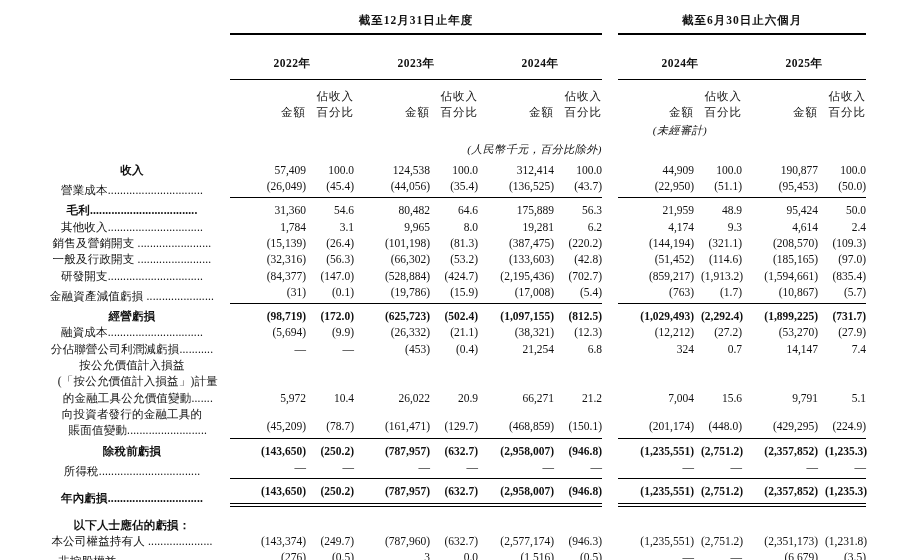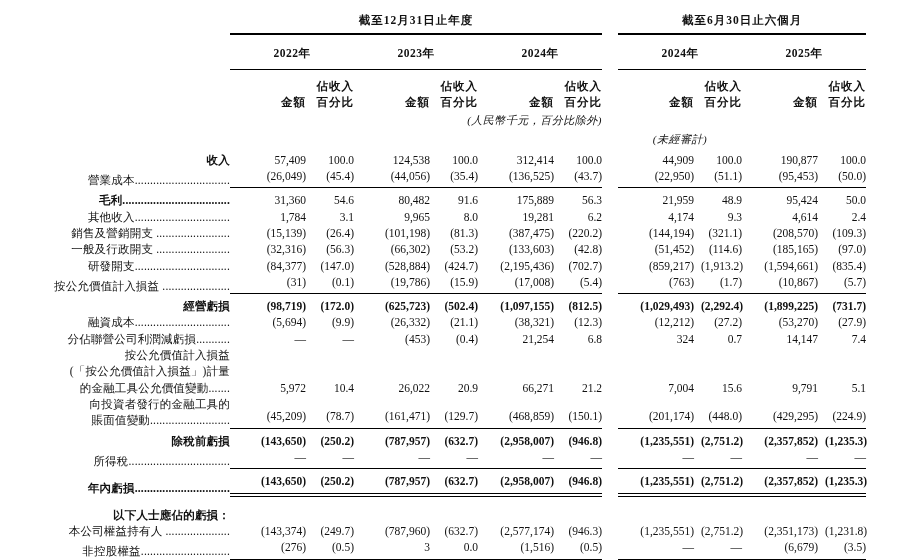--- a/index.html
+++ b/index.html
@@ -4,30 +4,30 @@
 <style>
   * { margin: 0; padding: 0; box-sizing: border-box; }
   html, body { width: 900px; height: 560px; background: #ffffff; overflow: hidden; }
   body { font-family: "Liberation Serif", "DejaVu Serif", serif; color: #111111; }
   .page { width: 900px; height: 560px; padding: 12px 32px 0 34px; }
   table { border-collapse: collapse; table-layout: fixed; width: 832px; }
   td { vertical-align: bottom; font-size: 11.5px; line-height: 1.42; padding: 0; }
   td.num { text-align: right; }
   td.num .v { padding-left: 7px; white-space: nowrap; }
   td.spacer { width: 16px; }
-  .label { white-space: pre-line; text-align: right; letter-spacing: 0.2px; }
+  .label { white-space: pre-line; text-align: center; letter-spacing: 0.2px; }
   .bold-label .label { font-weight: bold; }
   .bold-values .v { font-weight: bold; }
   
   .period-cell .p { font-weight: bold; text-align: center; padding-bottom: 5px;
                     border-bottom: 2.5px solid #000; letter-spacing: 1px; }
-  .year-row td { padding-top: 10px; }
+  .year-row td { padding-top: 20px; }
   .year-cell .y { font-weight: bold; text-align: center; padding-bottom: 7px;
                   border-bottom: 1.5px solid #000; letter-spacing: 0.5px; }
-  .colhead-row td { padding-top: 8px; font-weight: bold; }
+  .colhead-row td { padding-top: 8px; font-weight: normal; }
   .colhead-row .v { white-space: pre-line !important; letter-spacing: 1px; }
   .note-row td { font-style: italic; font-size: 11px; padding-top: 3px; letter-spacing: 0.5px; }
   .note-currency { text-align: right; }
   .note-unaudited { text-align: center; }
   
   .v { display: block; }
   .r1 { border-bottom: 1px solid #000; padding-bottom: 3px; }
   .r2 { border-bottom: 4px double #000; padding-bottom: 3px; }
   .post-rule td { padding-top: 4px; }
   .post-rule-lg td { padding-top: 8px; }
@@ -116,29 +116,29 @@
           </td>
         <td class="num">
             <div class="v">金額</div>
           </td>
         <td class="num">
             <div class="v">佔收入
 百分比</div>
           </td>
       </tr>
       <tr class="note-row">
-        <td colspan="7" class="note-currency">(人民幣千元，百分比除外)</td>
-        <td colspan="5"></td>
-      </tr>
-      <tr class="note-row">
         <td colspan="7"></td>
         <td class="spacer"></td>
         <td colspan="2" class="note-unaudited">(未經審計)</td>
         <td colspan="2"></td>
       </tr>
+      <tr class="note-row">
+        <td colspan="7" class="note-currency">(人民幣千元，百分比除外)</td>
+        <td colspan="5"></td>
+      </tr>
     </thead>
     <tbody>
         <tr class="bold-label first-data-row">
           <td class="label">收入</td>
           <td class="num">
             <div class="v">57,409</div>
           </td>
           <td class="num">
             <div class="v">100.0</div>
           </td>
@@ -207,21 +207,21 @@
           <td class="num">
             <div class="v">31,360</div>
           </td>
           <td class="num">
             <div class="v">54.6</div>
           </td>
           <td class="num">
             <div class="v">80,482</div>
           </td>
           <td class="num">
-            <div class="v">91.6</div>
+            <div class="v">64.6</div>
           </td>
           <td class="num">
             <div class="v">175,889</div>
           </td>
           <td class="num">
             <div class="v">56.3</div>
           </td>
           <td class="spacer"></td>
           <td class="num">
             <div class="v">21,959</div>
@@ -366,21 +366,21 @@
             <div class="v">(1,913.2)</div>
           </td>
           <td class="num">
             <div class="v">(1,594,661)</div>
           </td>
           <td class="num">
             <div class="v">(835.4)</div>
           </td>
         </tr>
         <tr>
-          <td class="label">按公允價值計入損益 ......................</td>
+          <td class="label">金融資產減值虧損 ......................</td>
           <td class="num">
             <div class="v r1">(31)</div>
           </td>
           <td class="num">
             <div class="v r1">(0.1)</div>
           </td>
           <td class="num">
             <div class="v r1">(19,786)</div>
           </td>
           <td class="num">

